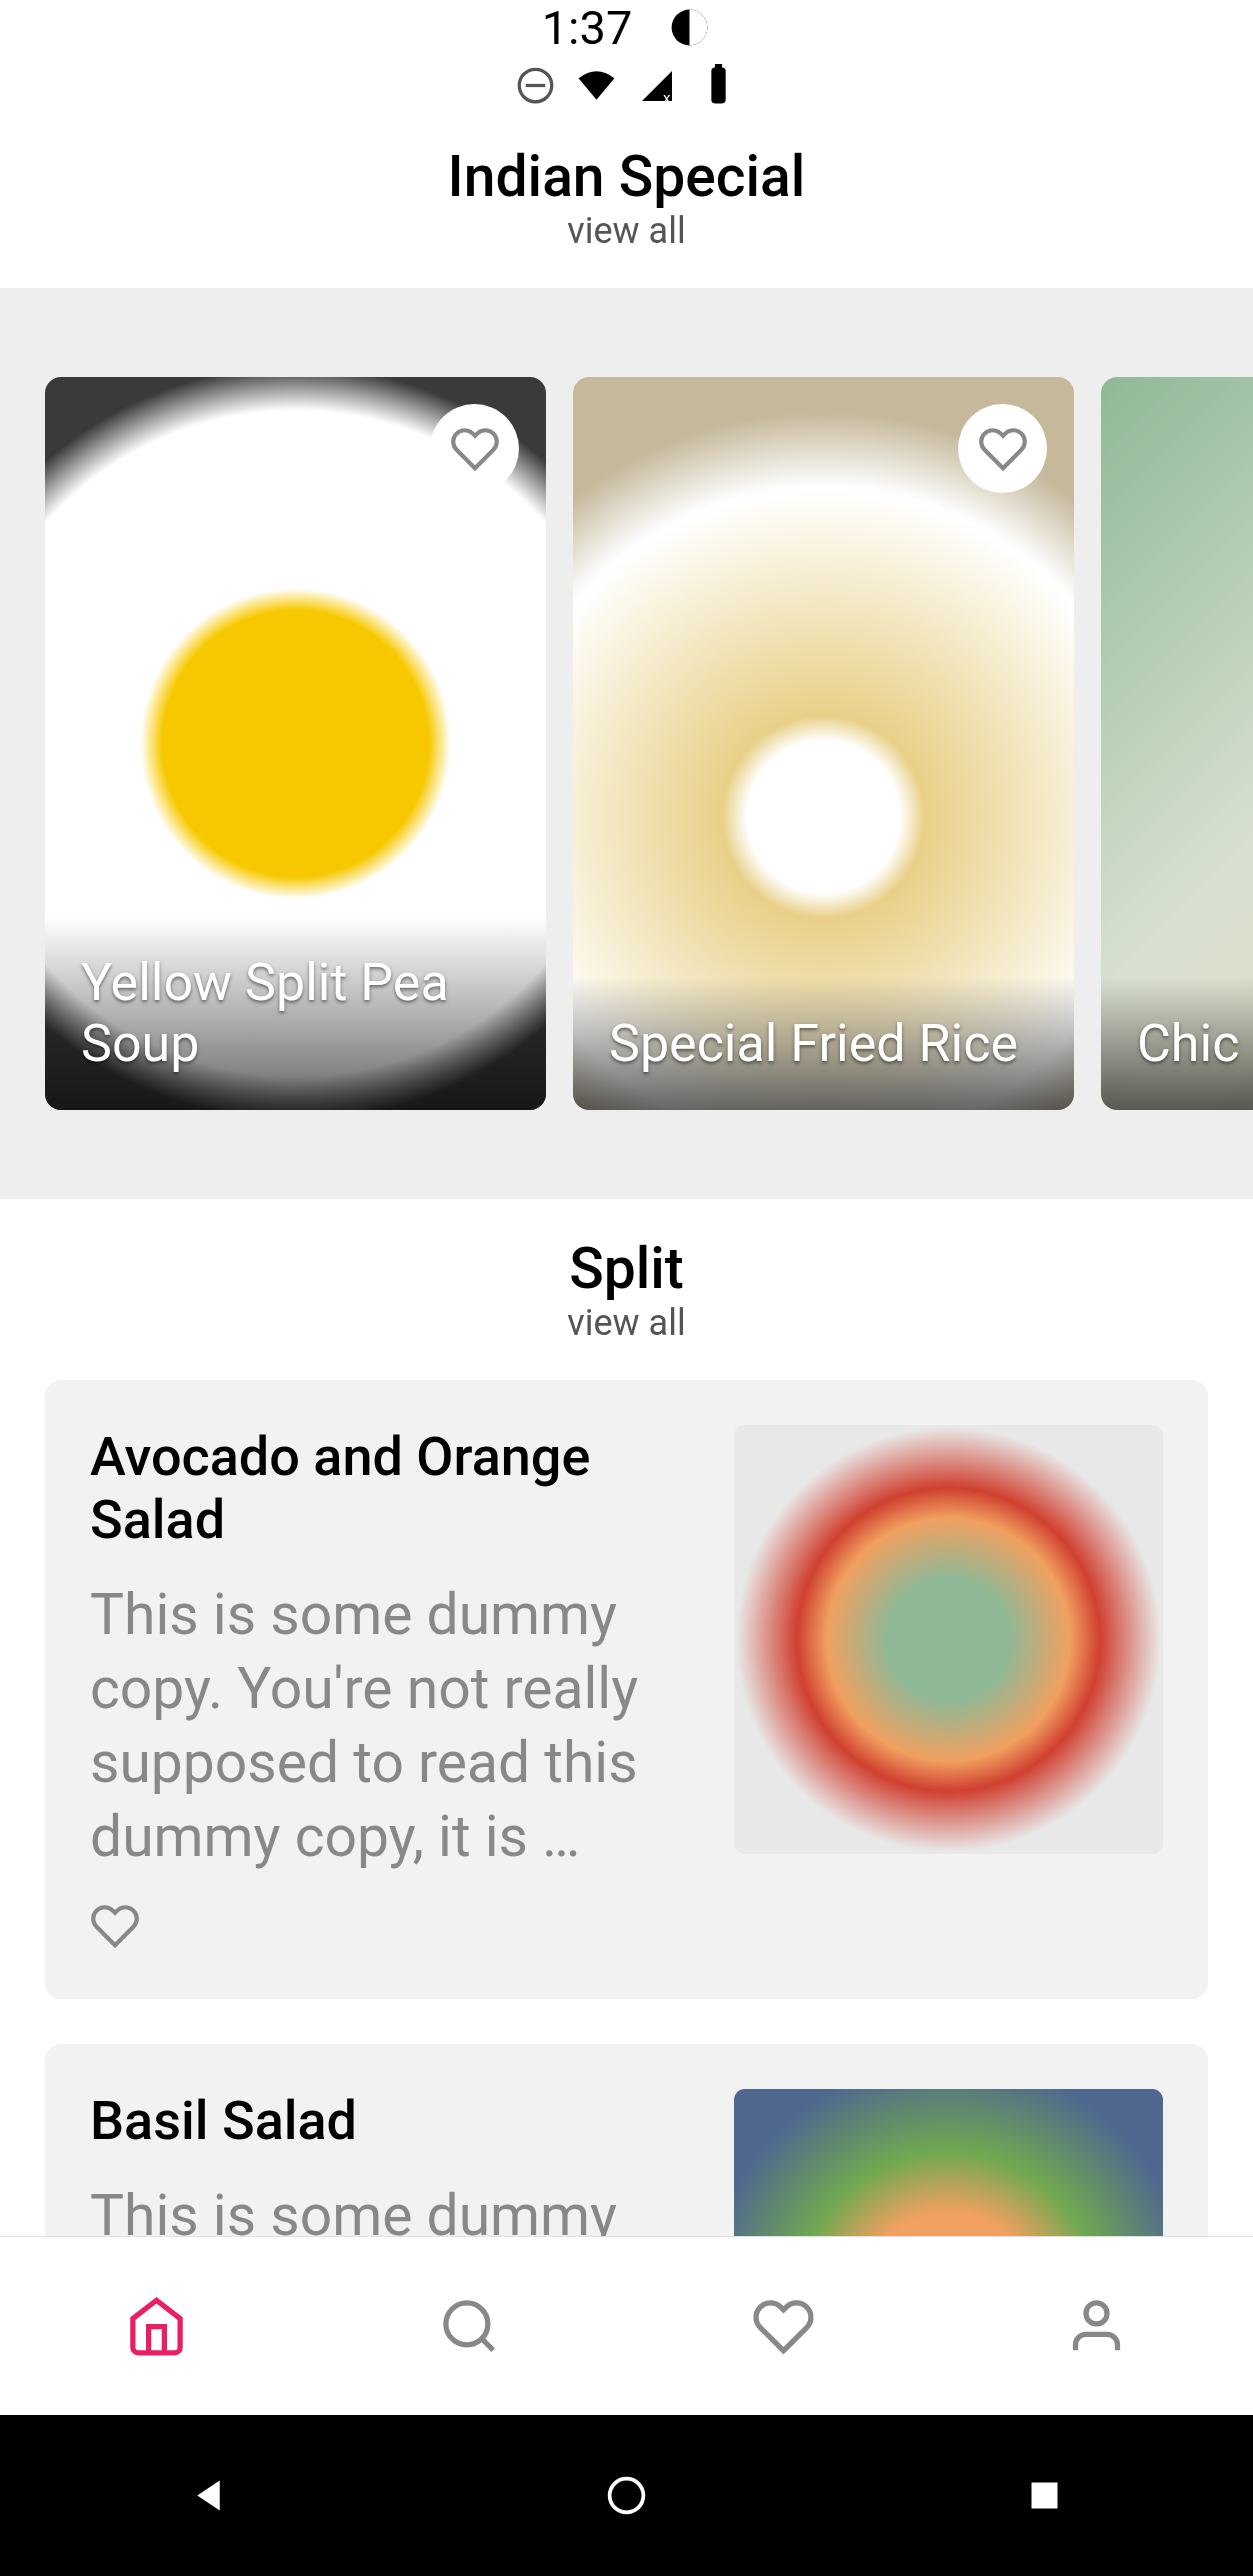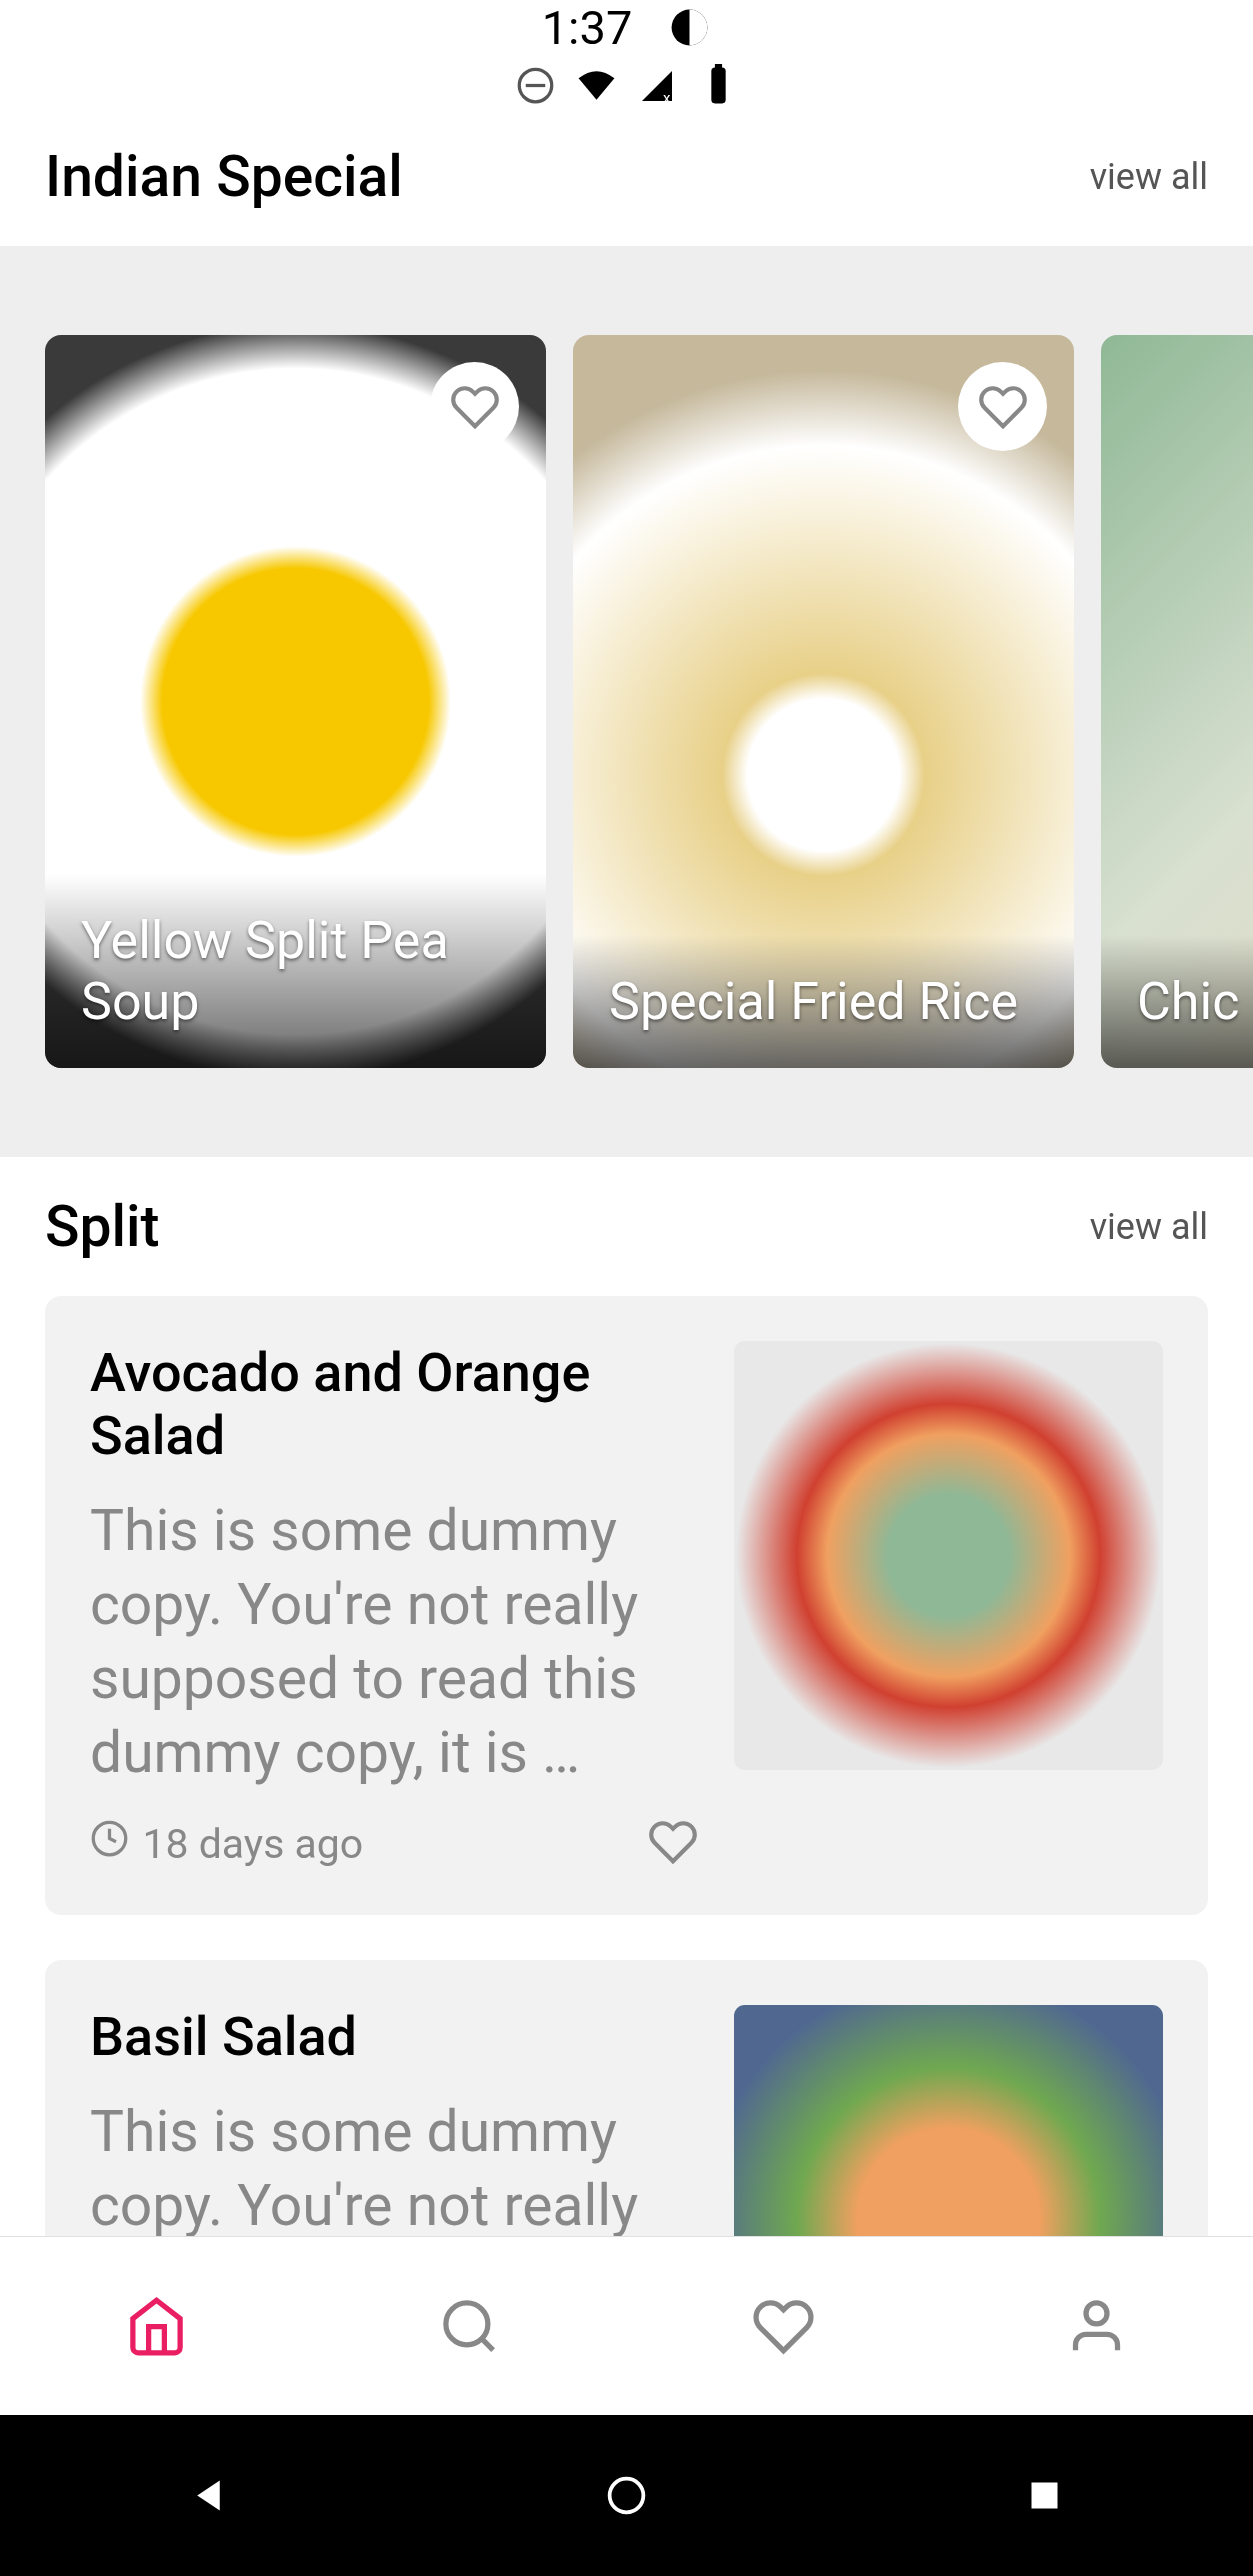--- a/index.html
+++ b/index.html
@@ -50,20 +50,21 @@
       justify-content: center;
     }
     
     
     .section-header {
       display: flex;
       justify-content: space-between;
       align-items: center;
       padding: 36px 45px 36px 45px;
       background: #fff;
+      flex-direction: column;
     }
     .section-title {
       font-size: 57px;
       font-weight: 500;
       color: #000;
     }
     .view-all-link {
       font-size: 36px;
       font-weight: 400;
       color: #555;
@@ -317,29 +318,20 @@
   <span class="section-title">Split</span>
   <span class="view-all-link">view all</span>
 </div>
 
 <div class="salad-list">
   <div class="salad-item">
     <div class="salad-content">
       <div class="salad-title">Avocado and Orange Salad</div>
       <div class="salad-description">This is some dummy copy. You're not really supposed to read this dummy copy, it is …</div>
       <div class="salad-meta">
-        <div class="salad-time">
-          <span>
-            <svg width="39" height="39" viewBox="0 0 24 24" fill="none" stroke="#888" stroke-width="2">
-                  <circle cx="12" cy="12" r="10"></circle>
-                  <polyline points="12 6 12 12 16 14"></polyline>
-                </svg>
-          </span>
-          <span>18 days ago</span>
-        </div>
         <span>
           <svg width="50" height="50" viewBox="0 0 24 24" fill="none" stroke="#888" stroke-width="2">
                 <path d="M20.84 4.61a5.5 5.5 0 0 0-7.78 0L12 5.67l-1.06-1.06a5.5 5.5 0 0 0-7.78 7.78l1.06 1.06L12 21.23l7.78-7.78 1.06-1.06a5.5 5.5 0 0 0 0-7.78z"></path>
               </svg>
         </span>
       </div>
     </div>
     <div class="salad-image salad-img-1"></div>
   </div>
 

